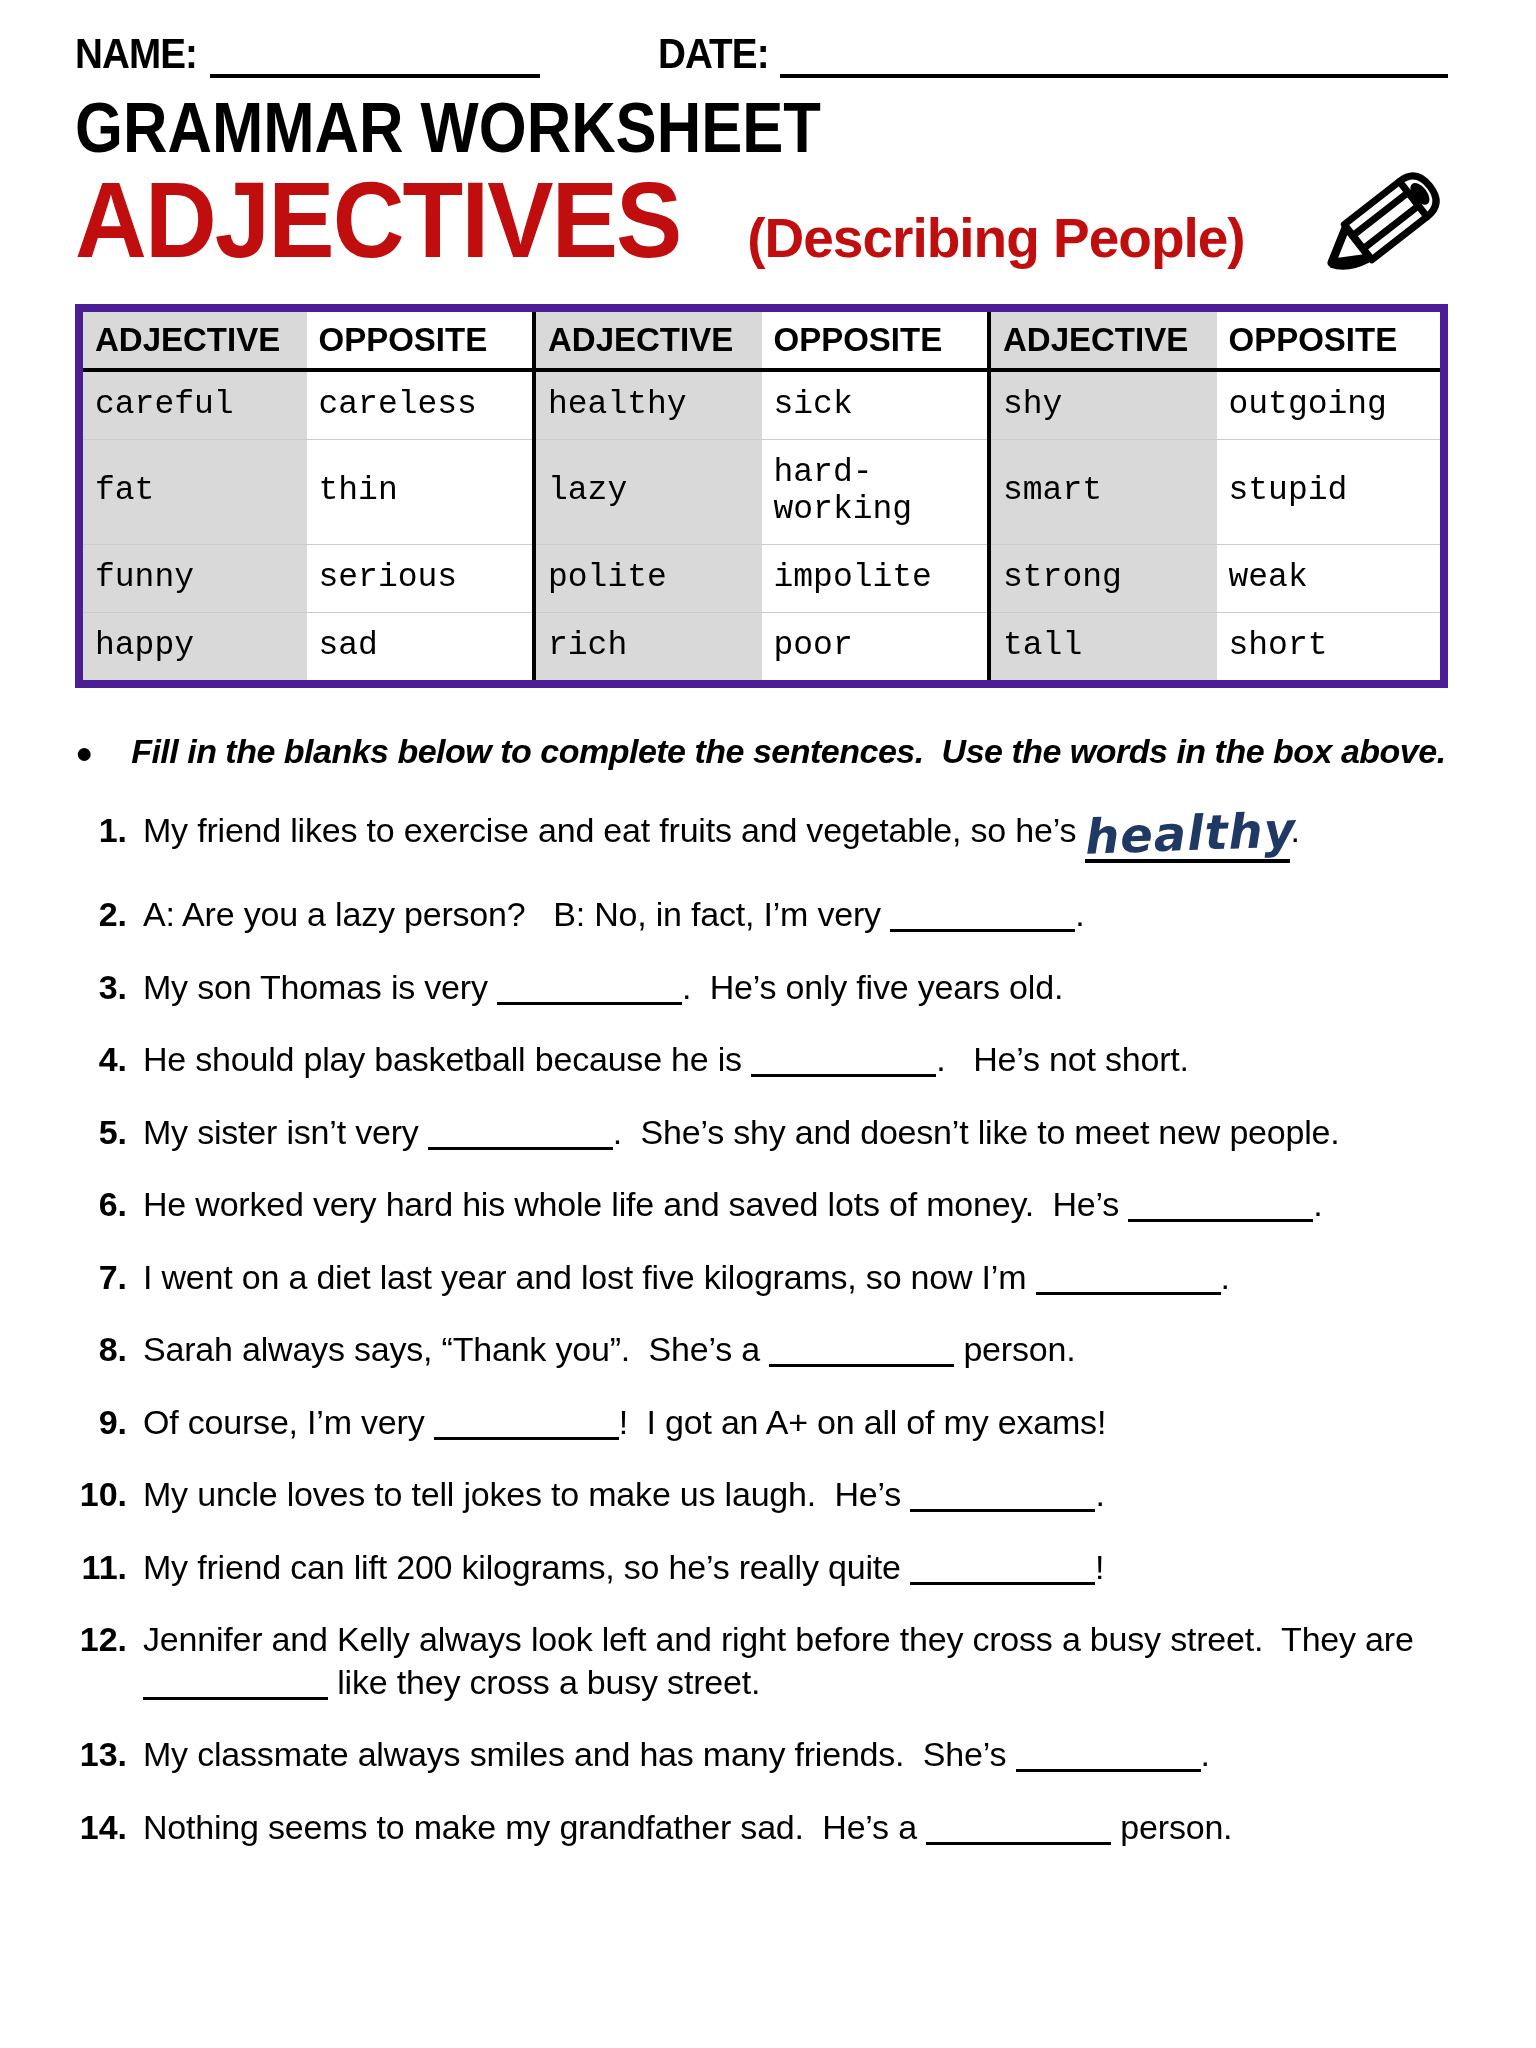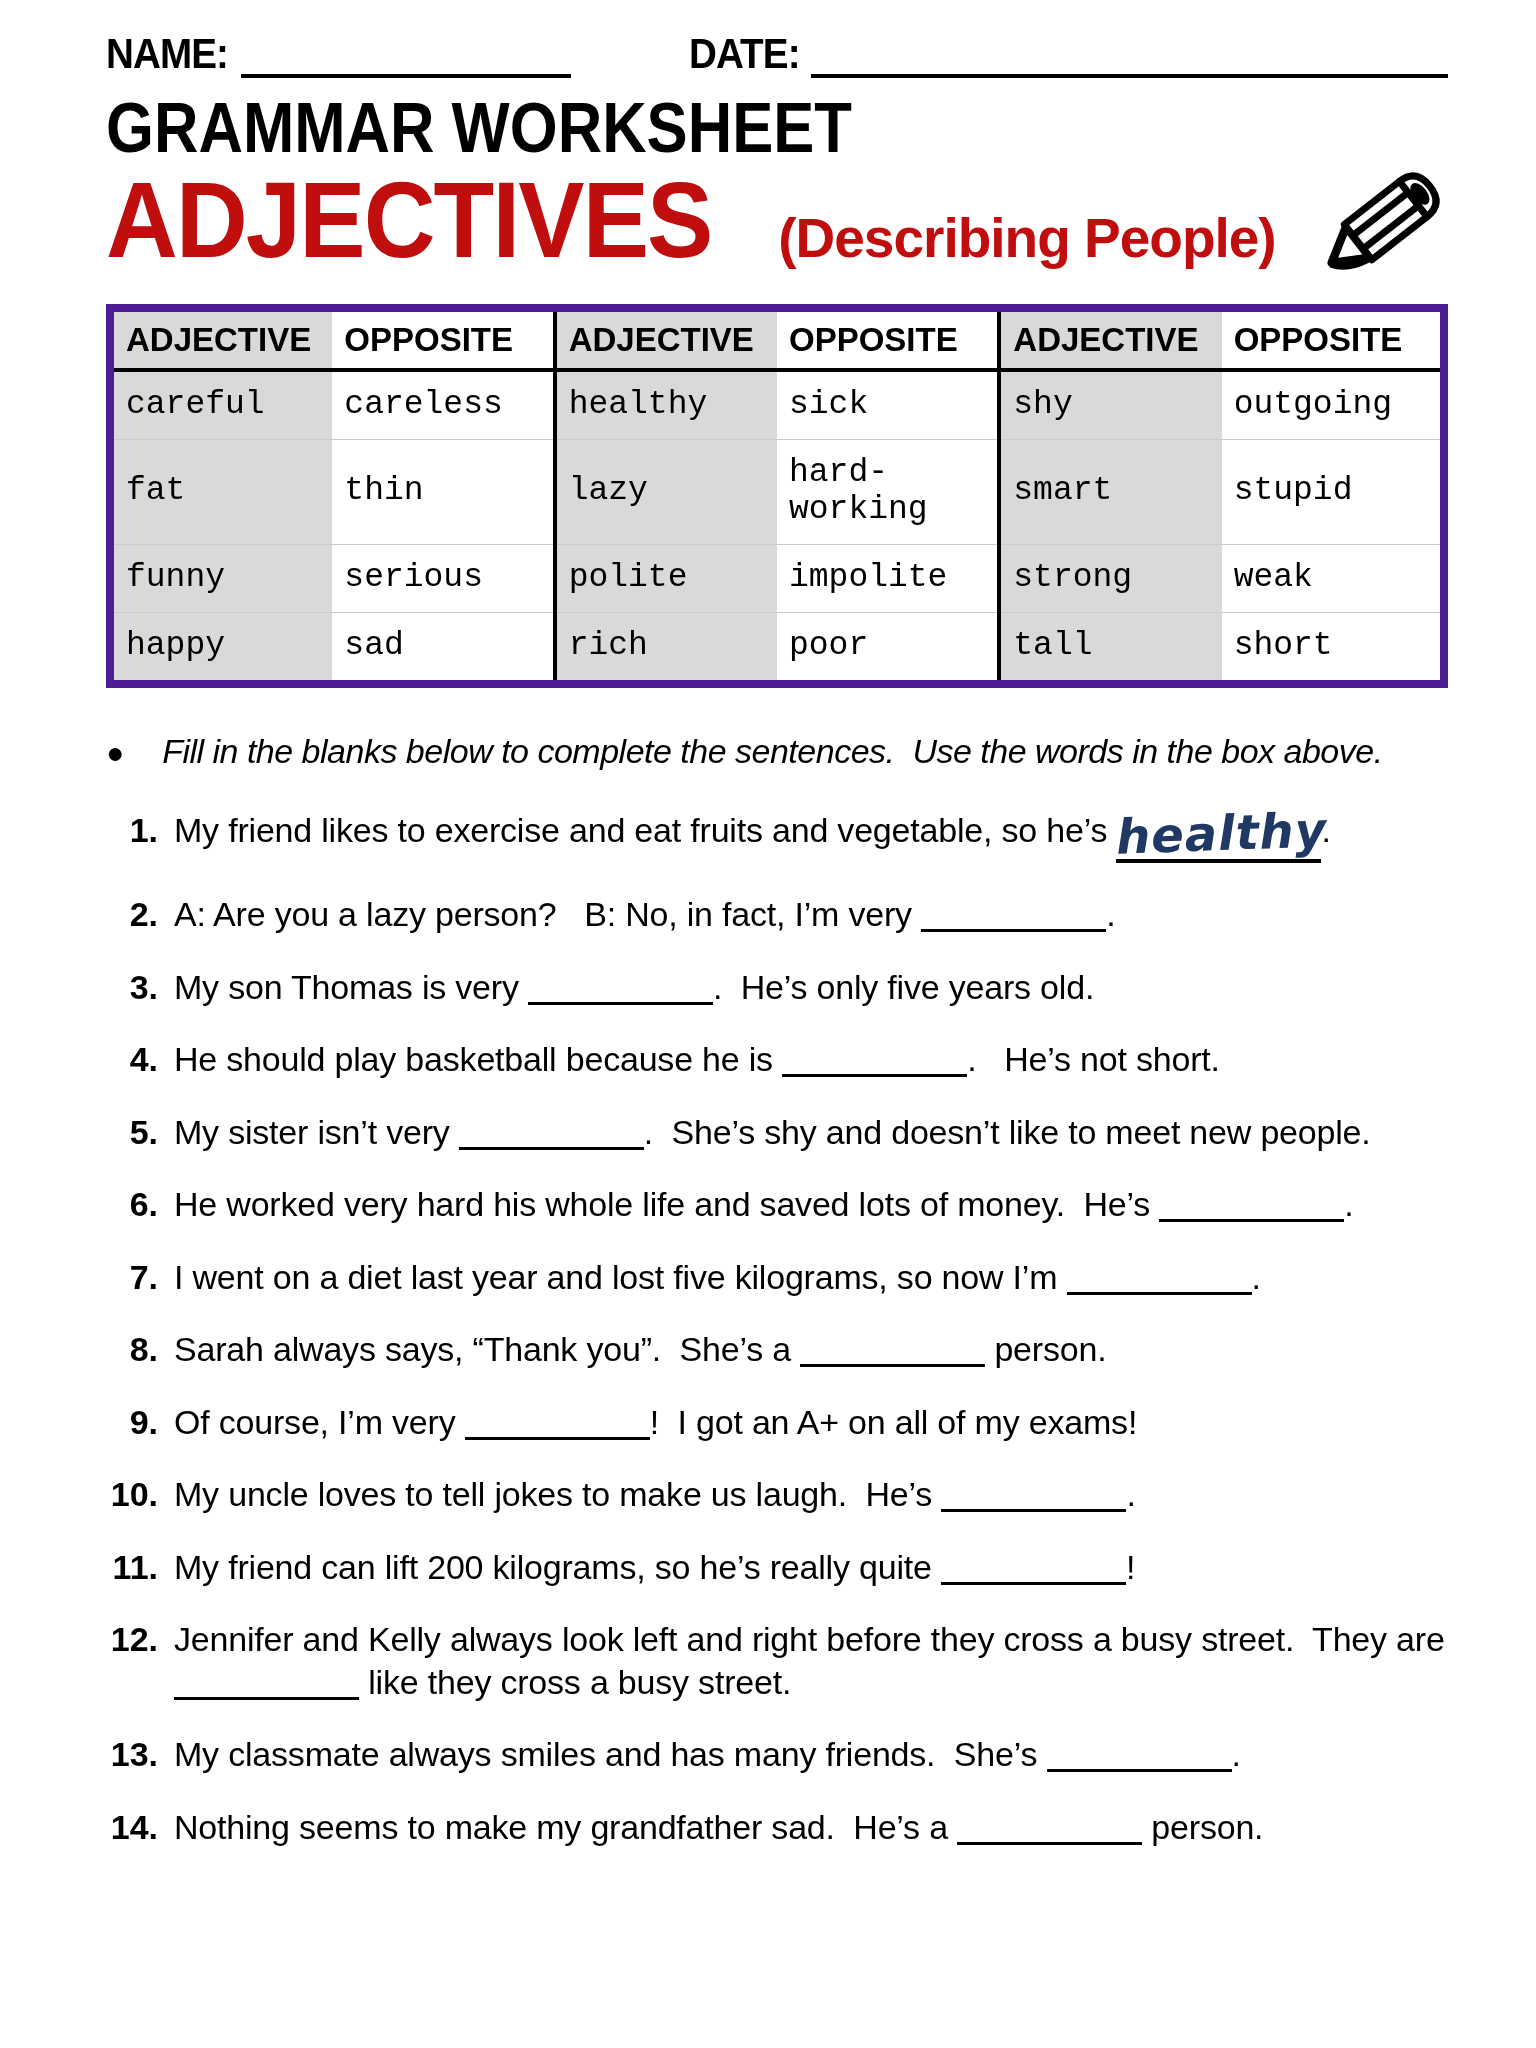--- a/index.html
+++ b/index.html
@@ -11,21 +11,21 @@
   *{box-sizing:border-box;}
   html,body{margin:0;padding:0;}
   body{
     width:1536px;height:2048px;
     background:#ffffff;color:var(--ink);
     font-family:"Liberation Sans",sans-serif;
     position:relative;overflow:hidden;
   }
   .page{
     position:absolute;inset:0;
-    padding:30px 88px 18px 106px;
+    padding:30px 88px 18px 75px;
     display:flex;flex-direction:column;
   }
   
   .header-row{
     display:flex;align-items:flex-end;
     font-weight:bold;font-size:42px;letter-spacing:-1px;
   }
   .hdr-label{white-space:nowrap;transform:scaleX(.92);transform-origin:left bottom;}
   .fill-line{border-bottom:4px solid #000;height:34px;}
   .name-line{width:330px;margin-left:2px;}
@@ -54,21 +54,21 @@
     font-size:33px;padding:14px 12px 16px 12px;font-family:Liberation Mono, monospace;
   }
   table.words tbody td{border-top:1px solid #cbcbcb;}
   table.words tbody tr:first-child td{border-top:none;}
   table.words .gray{background:var(--table-gray);}
   table.words th:nth-child(3),table.words td:nth-child(3),
   table.words th:nth-child(5),table.words td:nth-child(5){border-left:4px solid #000;}
   
   .instruction{display:flex;align-items:baseline;margin-top:44px;}
   .instruction .bullet{font-size:30px;margin-right:38px;flex:none;}
-  .instruction .instr-text{font-size:34px;font-weight:normal;font-style:italic;letter-spacing:-0.5px;}
+  .instruction .instr-text{font-size:34px;font-weight:bold;font-style:italic;letter-spacing:-0.5px;}
   
   .questions{margin-top:38px;}
   .q{display:flex;margin-bottom:30px;font-size:34px;}
   .q-num{width:52px;flex:none;text-align:right;font-weight:bold;margin-right:16px;line-height:1.25;}
   .q-text{flex:1;line-height:1.25;letter-spacing:-0.2px;}
   .blank{
     display:inline-block;width:185px;
     border-bottom:3px solid #000;vertical-align:-6px;height:10px;
   }
   .blank.answered{

